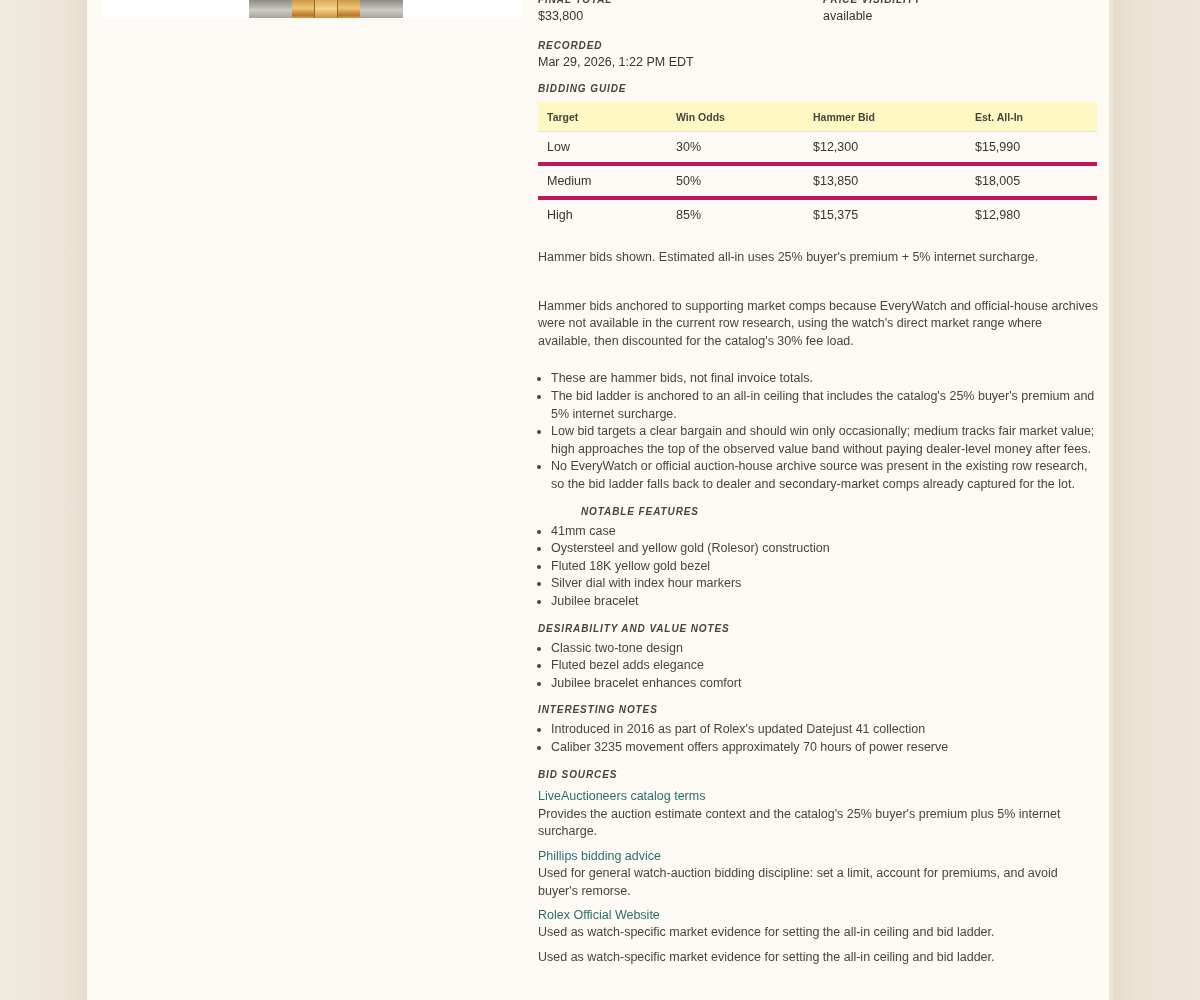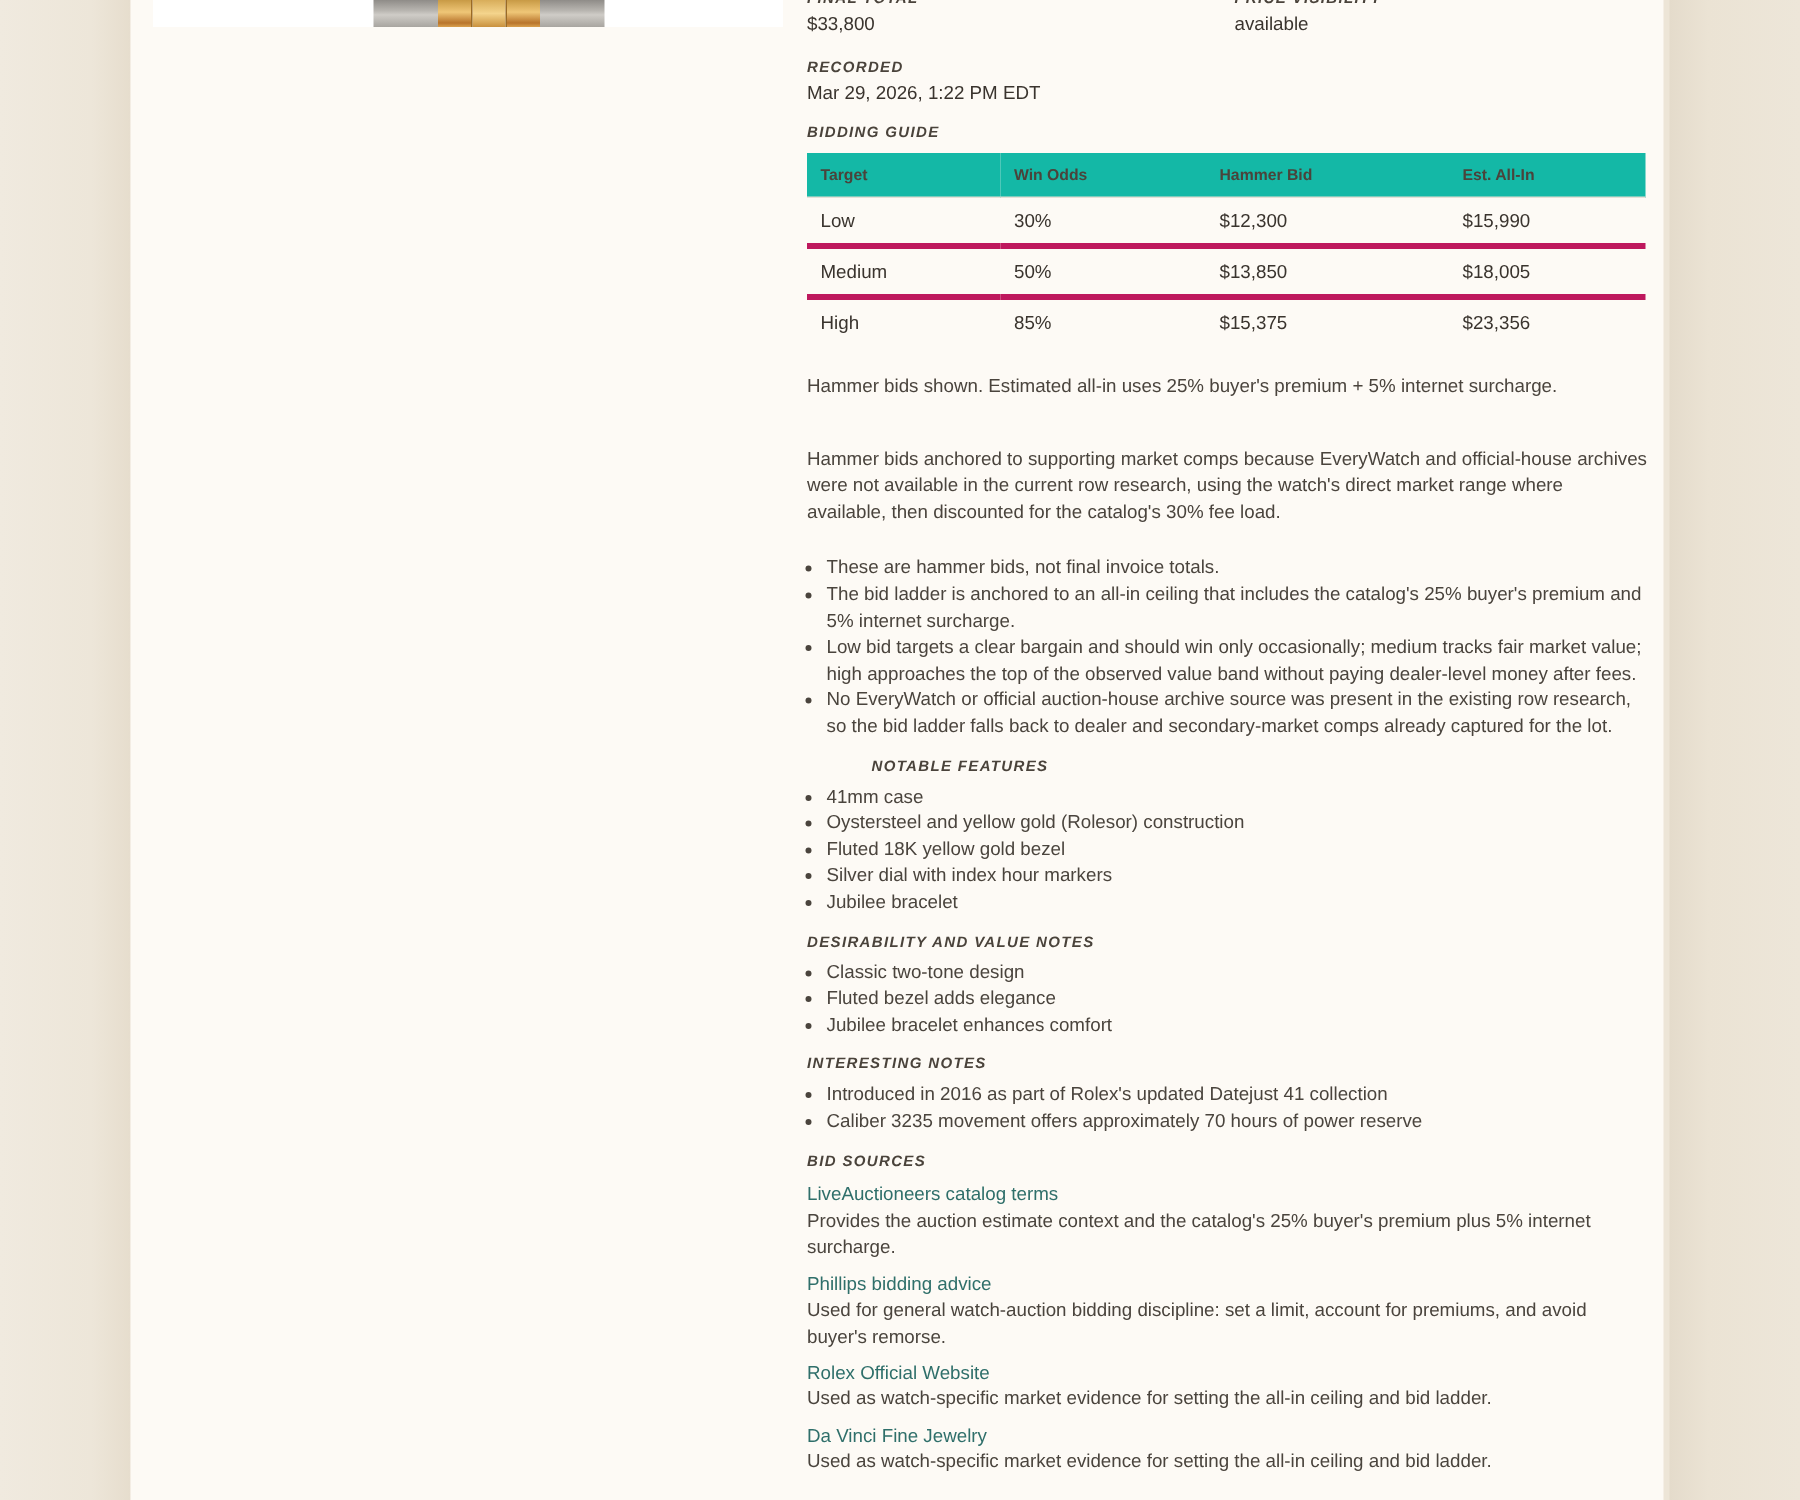--- a/index.html
+++ b/index.html
@@ -97,21 +97,21 @@
 
     .section-label { margin-top: 14px; }
 
     table.guide {
       margin-top: 8px;
       width: 559px;
       border-collapse: collapse;
       font-size: 12.5px;
     }
     table.guide thead th {
-      background: #14b8a6;
+      background: #fef9c3;
       text-align: left;
       font-size: 10.5px;
       font-weight: bold;
       color: #4a433b;
       height: 29px;
       padding: 0 0 0 9px;
       border-bottom: 1px solid #e6e0d6;
     }
     table.guide tbody td {
       height: 30px;
@@ -222,21 +222,21 @@
         <tr>
           <td>Medium</td>
           <td>50%</td>
           <td>$13,850</td>
           <td>$18,005</td>
         </tr>
         <tr>
           <td>High</td>
           <td>85%</td>
           <td>$15,375</td>
-          <td>$23,356</td>
+          <td>$12,980</td>
         </tr>
       </tbody>
     </table>
 
     <p class="note note-1">Hammer bids shown. Estimated all-in uses 25% buyer's premium + 5% internet surcharge.</p>
     <p class="note note-2">Hammer bids anchored to supporting market comps because EveryWatch and official-house archives were not available in the current row research, using the watch's direct market range where available, then discounted for the catalog's 30% fee load.</p>
 
     <ul class="bullets bullets-main">
       <li>These are hammer bids, not final invoice totals.</li>
       <li>The bid ladder is anchored to an all-in ceiling that includes the catalog's 25% buyer's premium and 5% internet surcharge.</li>
@@ -274,18 +274,17 @@
     </div>
     <div class="source src-n">
       <a class="source-link" href="#">Phillips bidding advice</a>
       <span class="source-desc">Used for general watch-auction bidding discipline: set a limit, account for premiums, and avoid buyer's remorse.</span>
     </div>
     <div class="source src-n">
       <a class="source-link" href="#">Rolex Official Website</a>
       <span class="source-desc">Used as watch-specific market evidence for setting the all-in ceiling and bid ladder.</span>
     </div>
     <div class="source src-n">
-      <a class="source-link" href="#">Da Vinci Fine Jewelry</a>
       <span class="source-desc">Used as watch-specific market evidence for setting the all-in ceiling and bid ladder.</span>
     </div>
 
   </div>
 </div>
 
 </body></html>

